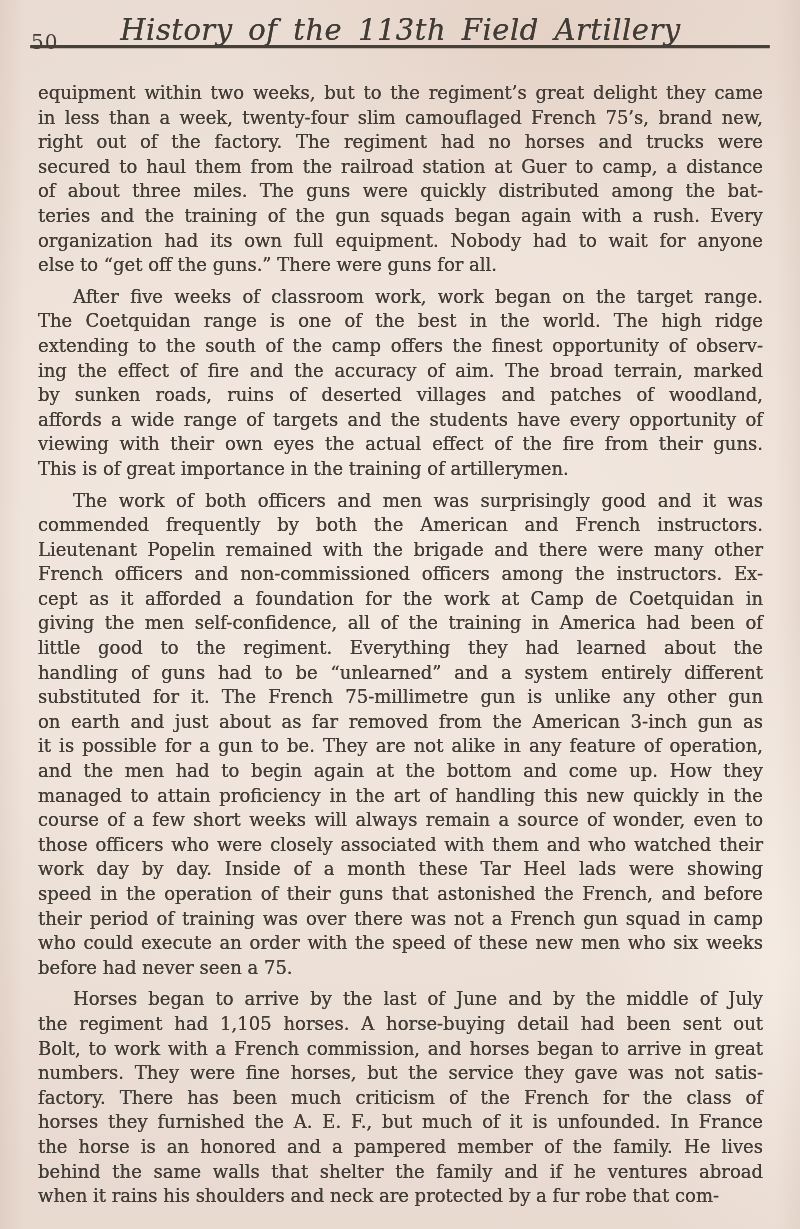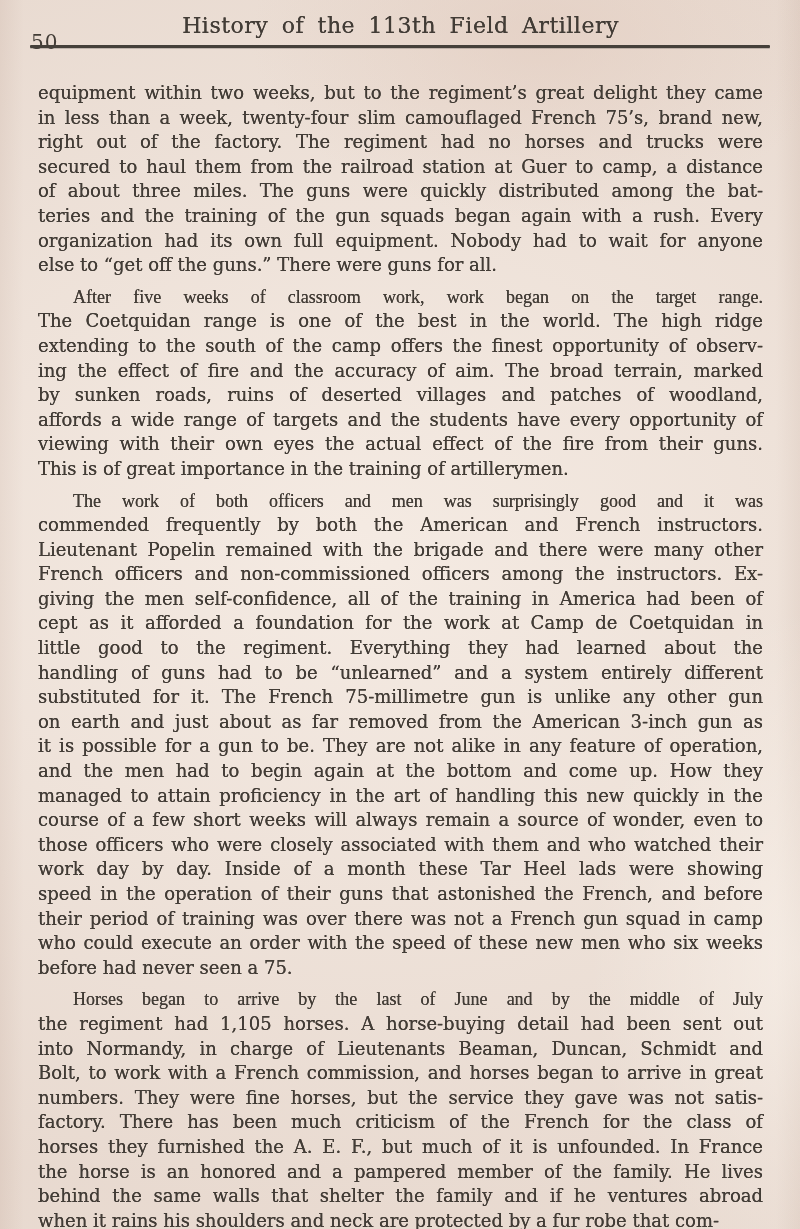--- a/index.html
+++ b/index.html
@@ -33,21 +33,22 @@
     top: 17px;
     font-size: 20px;
     letter-spacing: 1px;
   }
   .running-title {
     position: absolute;
     left: 0;
     right: 0;
     top: 0;
     text-align: center;
-    font-size: 22px;
+    font-style: italic;
+    font-size: 29px;
     word-spacing: 6px;
     letter-spacing: 0.5px;
     text-shadow: 0 0 0.5px currentColor;
   }
   .header-rule {
     position: absolute;
     top: 45px;
     left: 30px;
     width: 740px;
     height: 3px;
@@ -73,21 +74,20 @@
     text-align-last: justify;
     white-space: normal;
     height: 24.6px;
     overflow: visible;
   }
   .line.last {
     text-align-last: left;
   }
   .line.first-indent {
     text-indent: 35px;
-    font-family: Liberation Serif, serif;
   }
 </style>
 </head>
 <body>
 
 <div class="page">
   <div class="header">
     <span class="page-number">50</span>
     <span class="running-title">History of the 113th Field Artillery</span>
   </div>
@@ -111,41 +111,40 @@
         <div class="line">by sunken roads, ruins of deserted villages and patches of woodland,</div>
         <div class="line">affords a wide range of targets and the students have every opportunity of</div>
         <div class="line">viewing with their own eyes the actual effect of the fire from their guns.</div>
         <div class="line last">This is of great importance in the training of artillerymen.</div>
       </div>
       <div class="para">
         <div class="line first-indent">The work of both officers and men was surprisingly good and it was</div>
         <div class="line">commended frequently by both the American and French instructors.</div>
         <div class="line">Lieutenant Popelin remained with the brigade and there were many other</div>
         <div class="line">French officers and non-commissioned officers among the instructors. Ex-</div>
+        <div class="line">cept as it afforded a foundation for the work at Camp de Coetquidan in</div>
         <div class="line">giving the men self-confidence, all of the training in America had been of</div>
-        <div class="line">cept as it afforded a foundation for the work at Camp de Coetquidan in</div>
         <div class="line">little good to the regiment. Everything they had learned about the</div>
         <div class="line">handling of guns had to be “unlearned” and a system entirely different</div>
         <div class="line">substituted for it. The French 75-millimetre gun is unlike any other gun</div>
         <div class="line">on earth and just about as far removed from the American 3-inch gun as</div>
         <div class="line">it is possible for a gun to be. They are not alike in any feature of operation,</div>
         <div class="line">and the men had to begin again at the bottom and come up. How they</div>
         <div class="line">managed to attain proficiency in the art of handling this new quickly in the</div>
         <div class="line">course of a few short weeks will always remain a source of wonder, even to</div>
         <div class="line">those officers who were closely associated with them and who watched their</div>
         <div class="line">work day by day. Inside of a month these Tar Heel lads were showing</div>
         <div class="line">speed in the operation of their guns that astonished the French, and before</div>
         <div class="line">their period of training was over there was not a French gun squad in camp</div>
         <div class="line">who could execute an order with the speed of these new men who six weeks</div>
         <div class="line last">before had never seen a 75.</div>
       </div>
       <div class="para">
         <div class="line first-indent">Horses began to arrive by the last of June and by the middle of July</div>
         <div class="line">the regiment had 1,105 horses. A horse-buying detail had been sent out</div>
-        <div class="line">into Normandy, in charge of Lieutenants Beaman, Duncan, Schmidt and</div>
         <div class="line">Bolt, to work with a French commission, and horses began to arrive in great</div>
         <div class="line">numbers. They were fine horses, but the service they gave was not satis-</div>
         <div class="line">factory. There has been much criticism of the French for the class of</div>
         <div class="line">horses they furnished the A. E. F., but much of it is unfounded. In France</div>
         <div class="line">the horse is an honored and a pampered member of the family. He lives</div>
         <div class="line">behind the same walls that shelter the family and if he ventures abroad</div>
         <div class="line last">when it rains his shoulders and neck are protected by a fur robe that com-</div>
       </div>
     </div>
 </div>

